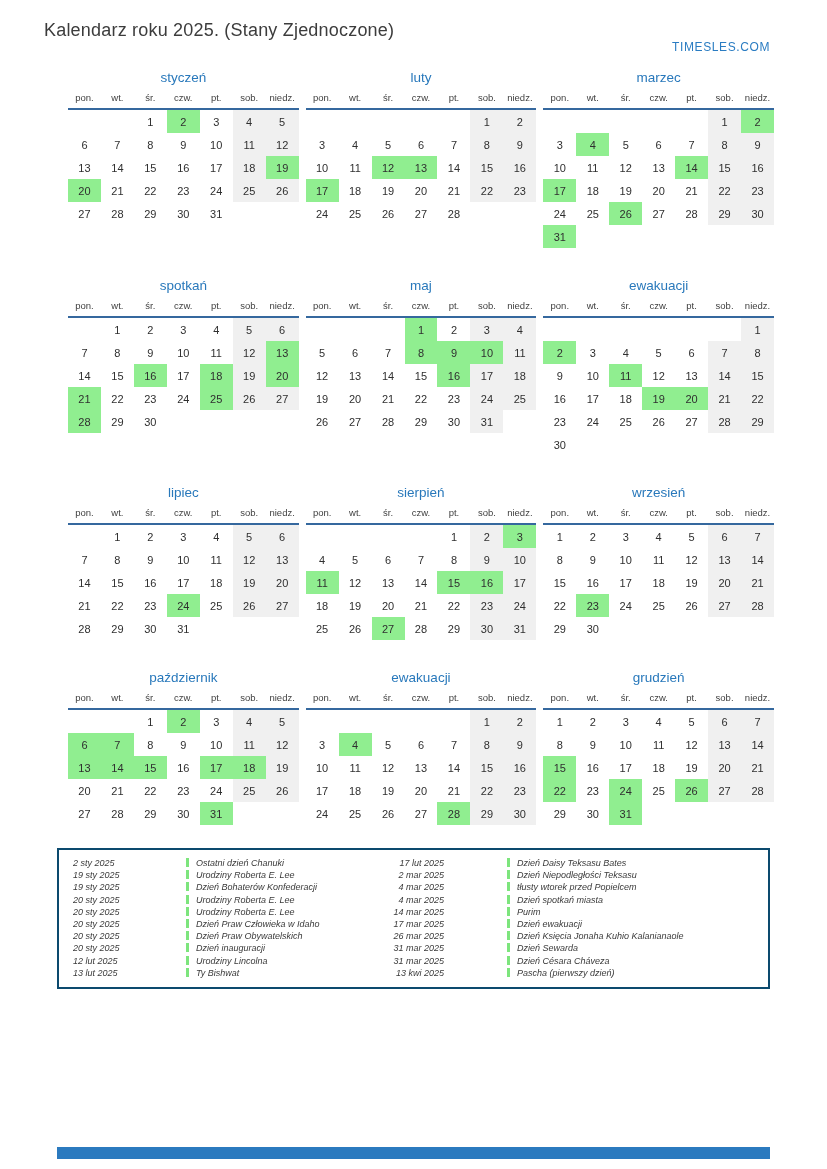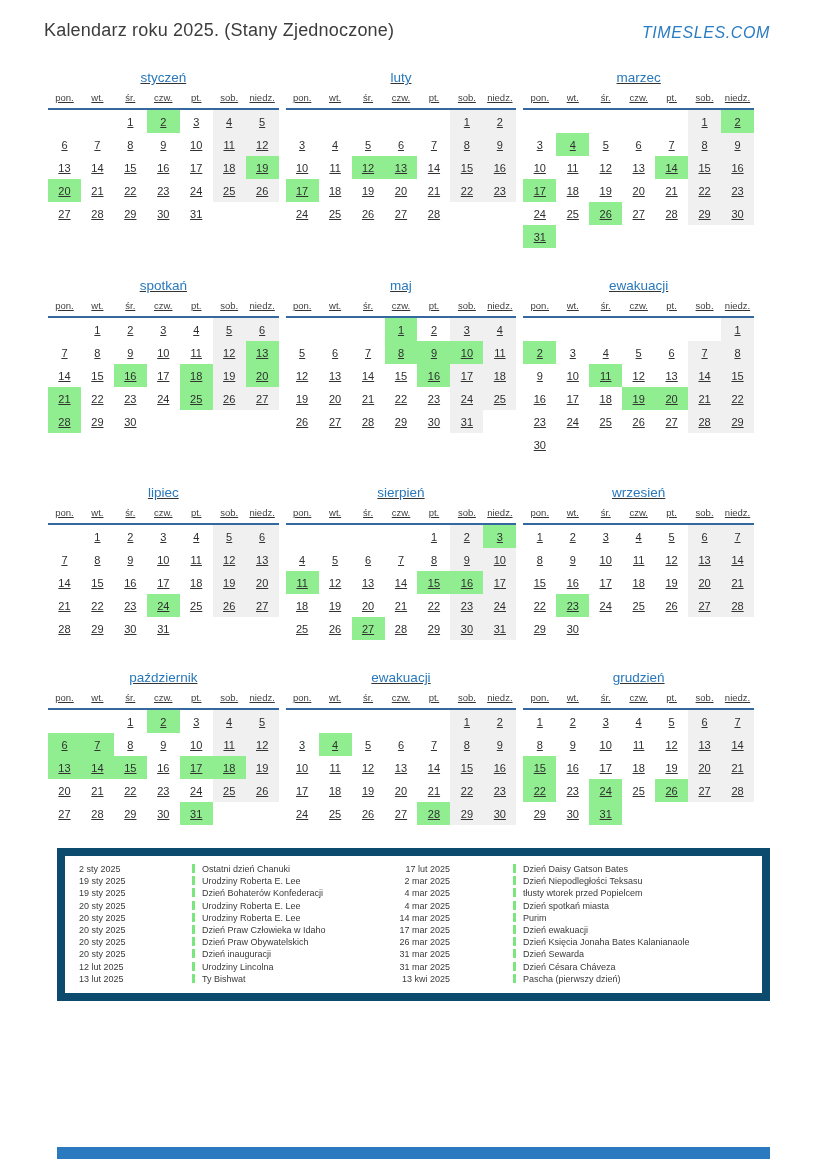--- a/index.html
+++ b/index.html
@@ -3,43 +3,43 @@
 <meta charset="utf-8">
 <style>
   html,body{margin:0;padding:0;background:#fff;}
   body{
     width:827px;height:1169px;position:relative;overflow:hidden;
     font-family:"Liberation Sans","DejaVu Sans",sans-serif;color:#333;
     -webkit-font-smoothing:antialiased;
   }
   .header{position:absolute;top:20px;left:44px;right:57px;display:flex;justify-content:space-between;align-items:flex-start;}
   .title{font-size:18px;font-weight:500;color:#3c3c3c;letter-spacing:.2px;}
-  .site{font-size:16px;font-weight:500;color:#2a7cc2;letter-spacing:.6px;text-decoration:none;margin-top:4px;cursor:pointer;font-style:italic;}
+  .site{font-size:12px;font-weight:500;color:#2a7cc2;letter-spacing:.6px;text-decoration:none;margin-top:20px;cursor:pointer;}
 
   .months{
-    position:absolute;top:70px;left:48px;width:706px;
+    position:absolute;top:70px;left:68px;width:706px;
     display:grid;grid-template-columns:repeat(3,1fr);
-    grid-template-rows:208px 207px 185px auto;column-gap:7px;text-decoration:underline;
+    grid-template-rows:208px 207px 185px auto;column-gap:7px;
   }
   .month{align-self:start;}
   .month-title{text-align:center;color:#2878bb;font-size:13.5px;margin-bottom:7px;}
   table{width:100%;border-collapse:collapse;table-layout:fixed;}
   th{
     font-size:9.5px;font-weight:400;color:#3f3f3f;text-align:center;
     padding:0 0 5px 0;border-bottom:2px solid #35689e;
   }
   td{height:23px;text-align:center;font-size:11px;color:#2f2f2f;padding:0;}
   td.weekend{background:#f0f0f0;}
   td.holiday{background:#90ee90;}
 
   .legend{
     position:absolute;top:848px;left:57px;width:713px;box-sizing:border-box;
-    border:8px solid #0c4a6e;padding:7px 14px 8px 14px;
+    border:2px solid #0c4a6e;padding:7px 14px 8px 14px;
     display:grid;grid-template-columns:113px 200px 64px 1fr;
-    font-size:9px;line-height:12.2px;color:#3a3a3a;
+    font-size:9px;line-height:12.2px;color:#3a3a3a;font-style:italic;
   }
   .ldate{white-space:nowrap;}
   .ldate.right{text-align:right;padding-right:6px;}
   .lname{white-space:nowrap;overflow:hidden;}
   .lname.second{padding-left:57px;}
   .tick{
     display:inline-block;width:3px;height:9px;background:#7de57d;
     margin-right:7px;vertical-align:-1px;
   }
   .footer-bar{
@@ -828,21 +828,21 @@
           </tr>
         </tbody>
       </table>
     </div>
   </div>
 
 <div class="legend">
     <div class="ldate">2 sty 2025</div>
     <div class="lname "><span class="tick"></span><span>Ostatni dzień Chanuki</span></div>
     <div class="ldate right">17 lut 2025</div>
-    <div class="lname second"><span class="tick"></span><span>Dzień Daisy Gatson Bates</span></div>
+    <div class="lname second"><span class="tick"></span><span>Dzień Daisy Teksasu Bates</span></div>
     <div class="ldate">19 sty 2025</div>
     <div class="lname "><span class="tick"></span><span>Urodziny Roberta E. Lee</span></div>
     <div class="ldate right">2 mar 2025</div>
     <div class="lname second"><span class="tick"></span><span>Dzień Niepodległości Teksasu</span></div>
     <div class="ldate">19 sty 2025</div>
     <div class="lname "><span class="tick"></span><span>Dzień Bohaterów Konfederacji</span></div>
     <div class="ldate right">4 mar 2025</div>
     <div class="lname second"><span class="tick"></span><span>tłusty wtorek przed Popielcem</span></div>
     <div class="ldate">20 sty 2025</div>
     <div class="lname "><span class="tick"></span><span>Urodziny Roberta E. Lee</span></div>
@@ -852,21 +852,21 @@
     <div class="lname "><span class="tick"></span><span>Urodziny Roberta E. Lee</span></div>
     <div class="ldate right">14 mar 2025</div>
     <div class="lname second"><span class="tick"></span><span>Purim</span></div>
     <div class="ldate">20 sty 2025</div>
     <div class="lname "><span class="tick"></span><span>Dzień Praw Człowieka w Idaho</span></div>
     <div class="ldate right">17 mar 2025</div>
     <div class="lname second"><span class="tick"></span><span>Dzień ewakuacji</span></div>
     <div class="ldate">20 sty 2025</div>
     <div class="lname "><span class="tick"></span><span>Dzień Praw Obywatelskich</span></div>
     <div class="ldate right">26 mar 2025</div>
-    <div class="lname second"><span class="tick"></span><span>Dzień Księcia Jonaha Bates Kalanianaole</span></div>
+    <div class="lname second"><span class="tick"></span><span>Dzień Księcia Jonaha Kuhio Kalanianaole</span></div>
     <div class="ldate">20 sty 2025</div>
     <div class="lname "><span class="tick"></span><span>Dzień inauguracji</span></div>
     <div class="ldate right">31 mar 2025</div>
     <div class="lname second"><span class="tick"></span><span>Dzień Sewarda</span></div>
     <div class="ldate">12 lut 2025</div>
     <div class="lname "><span class="tick"></span><span>Urodziny Lincolna</span></div>
     <div class="ldate right">31 mar 2025</div>
     <div class="lname second"><span class="tick"></span><span>Dzień Césara Cháveza</span></div>
     <div class="ldate">13 lut 2025</div>
     <div class="lname "><span class="tick"></span><span>Ty Bishwat</span></div>

